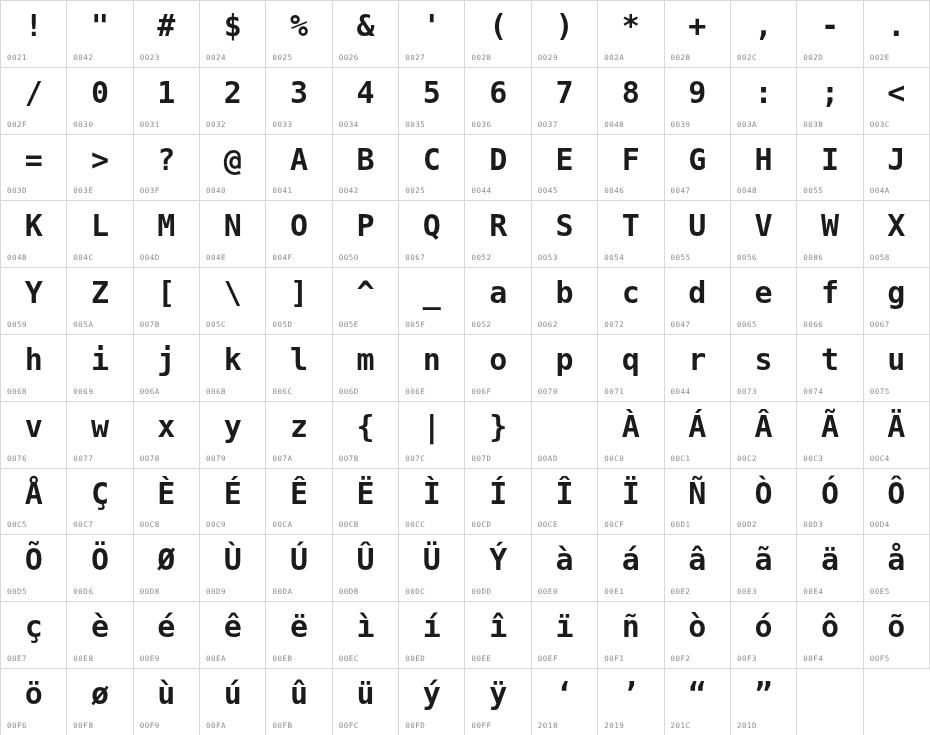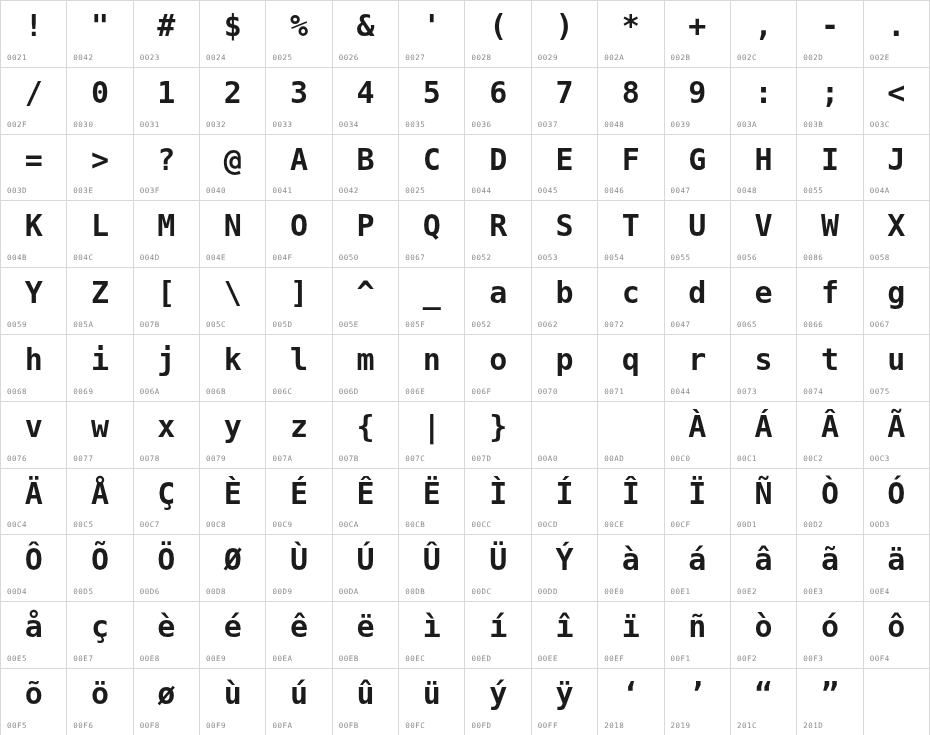--- a/index.html
+++ b/index.html
@@ -424,24 +424,20 @@
     <div class="cell">
       <div class="glyph">|</div>
       <div class="code">007C</div>
     </div>
     <div class="cell">
       <div class="glyph">}</div>
       <div class="code">007D</div>
     </div>
     <div class="cell empty">
       <div class="glyph"></div>
-      <div class="code">00A0</div>
-    </div>
-    <div class="cell empty">
-      <div class="glyph"></div>
       <div class="code">00AD</div>
     </div>
     <div class="cell">
       <div class="glyph">À</div>
       <div class="code">00C0</div>
     </div>
     <div class="cell">
       <div class="glyph">Á</div>
       <div class="code">00C1</div>
     </div>

